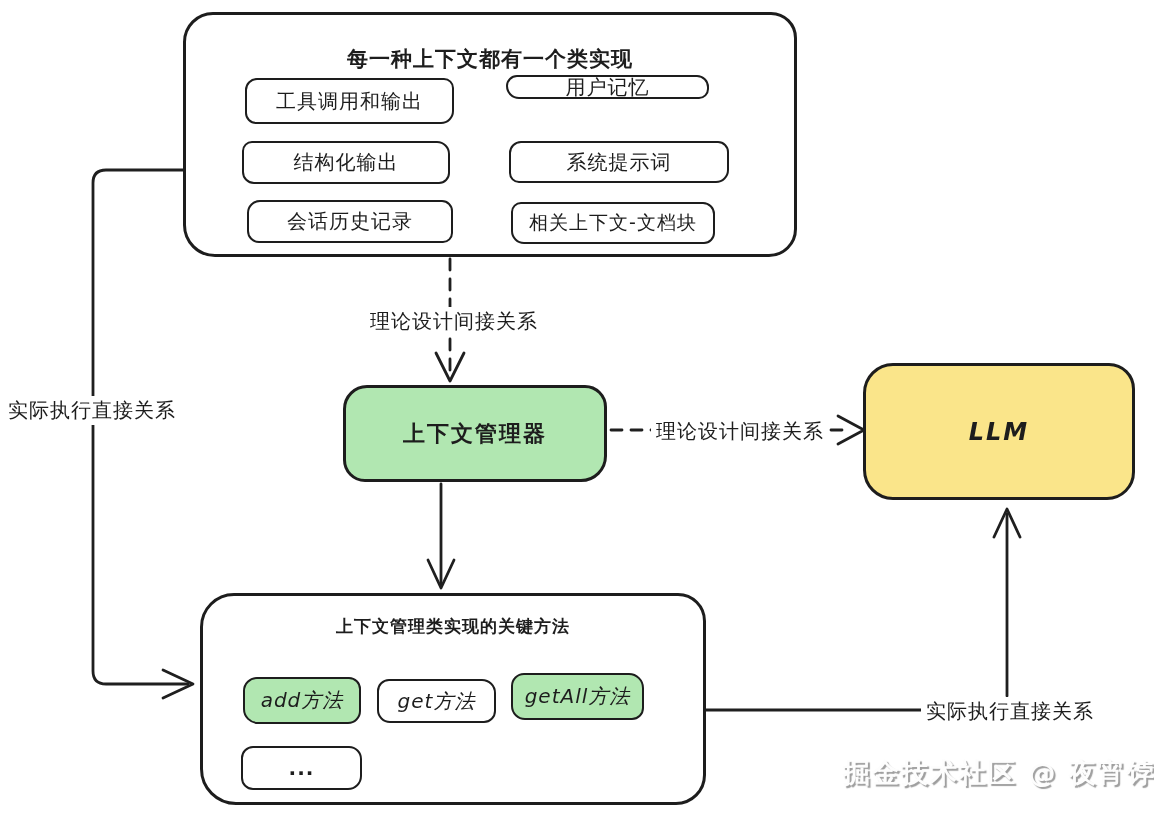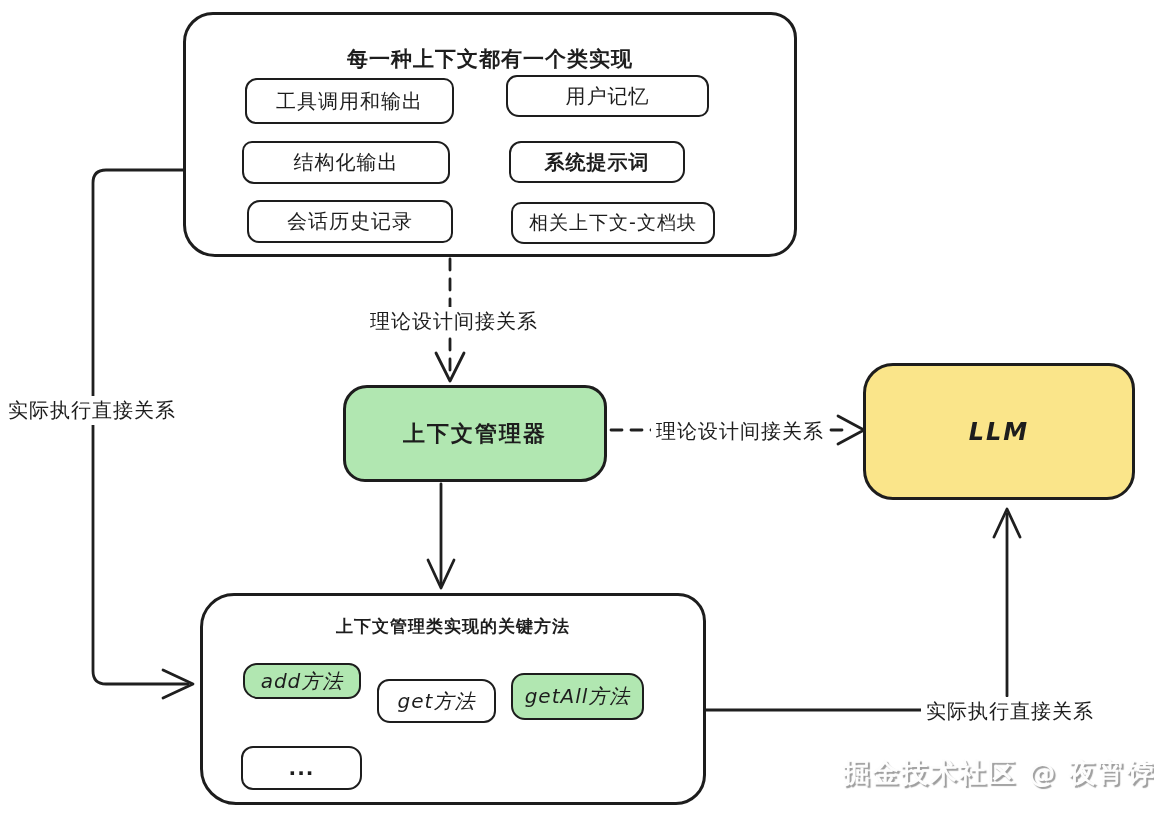--- a/index.html
+++ b/index.html
@@ -57,26 +57,26 @@
     z-index:3;
     color:#1d1d1d;
     text-align:center;
   }
   .node.green { background:#b1e7b1; }
 
   
   .tb0 { left:59px;  top:63px;  width:209px; height:46px; border-radius:12px 10px 13px 11px; }
   .tb1 { left:56px;  top:126px; width:208px; height:43px; border-radius:10px 13px 11px 12px; }
   .tb2 { left:61px;  top:185px; width:206px; height:43px; border-radius:13px 11px 10px 12px; }
-  .tb3 { left:320px; top:60px;  width:203px; height:42px; border-radius:11px 12px 10px 13px; }
-  .tb4 { left:323px; top:126px; width:176px; height:42px; border-radius:12px 11px 13px 10px;font-weight:bold; }
+  .tb3 { left:320px; top:60px;  width:203px; height:24px; border-radius:11px 12px 10px 13px; }
+  .tb4 { left:323px; top:126px; width:220px; height:42px; border-radius:12px 11px 13px 10px; }
   .tb5 { left:325px; top:187px; width:204px; height:42px; border-radius:10px 12px 11px 13px; font-size:19px; }
 
   
-  .bb0 { left:40px;  top:67px;  width:118px; height:36px; border-radius:14px 12px 13px 15px; font-style:italic; }
+  .bb0 { left:40px;  top:81px;  width:118px; height:47px; border-radius:14px 12px 13px 15px; font-style:italic; }
   .bb1 { left:174px; top:83px;  width:119px; height:44px; border-radius:12px 14px 12px 13px; font-style:italic; }
   .bb2 { left:308px; top:77px;  width:133px; height:47px; border-radius:13px 15px 12px 14px; font-style:italic; }
   .bb3 { left:38px;  top:150px; width:121px; height:44px; border-radius:12px 13px 14px 12px; font-weight:700; }
 
   .manager {
     left:343px; top:385px; width:264px; height:97px;
     background:#b1e7b1;
     border:3px solid #1d1d1d;
     border-radius:24px 22px 26px 22px;
     font-size:22px; font-weight:600; letter-spacing:2px;

